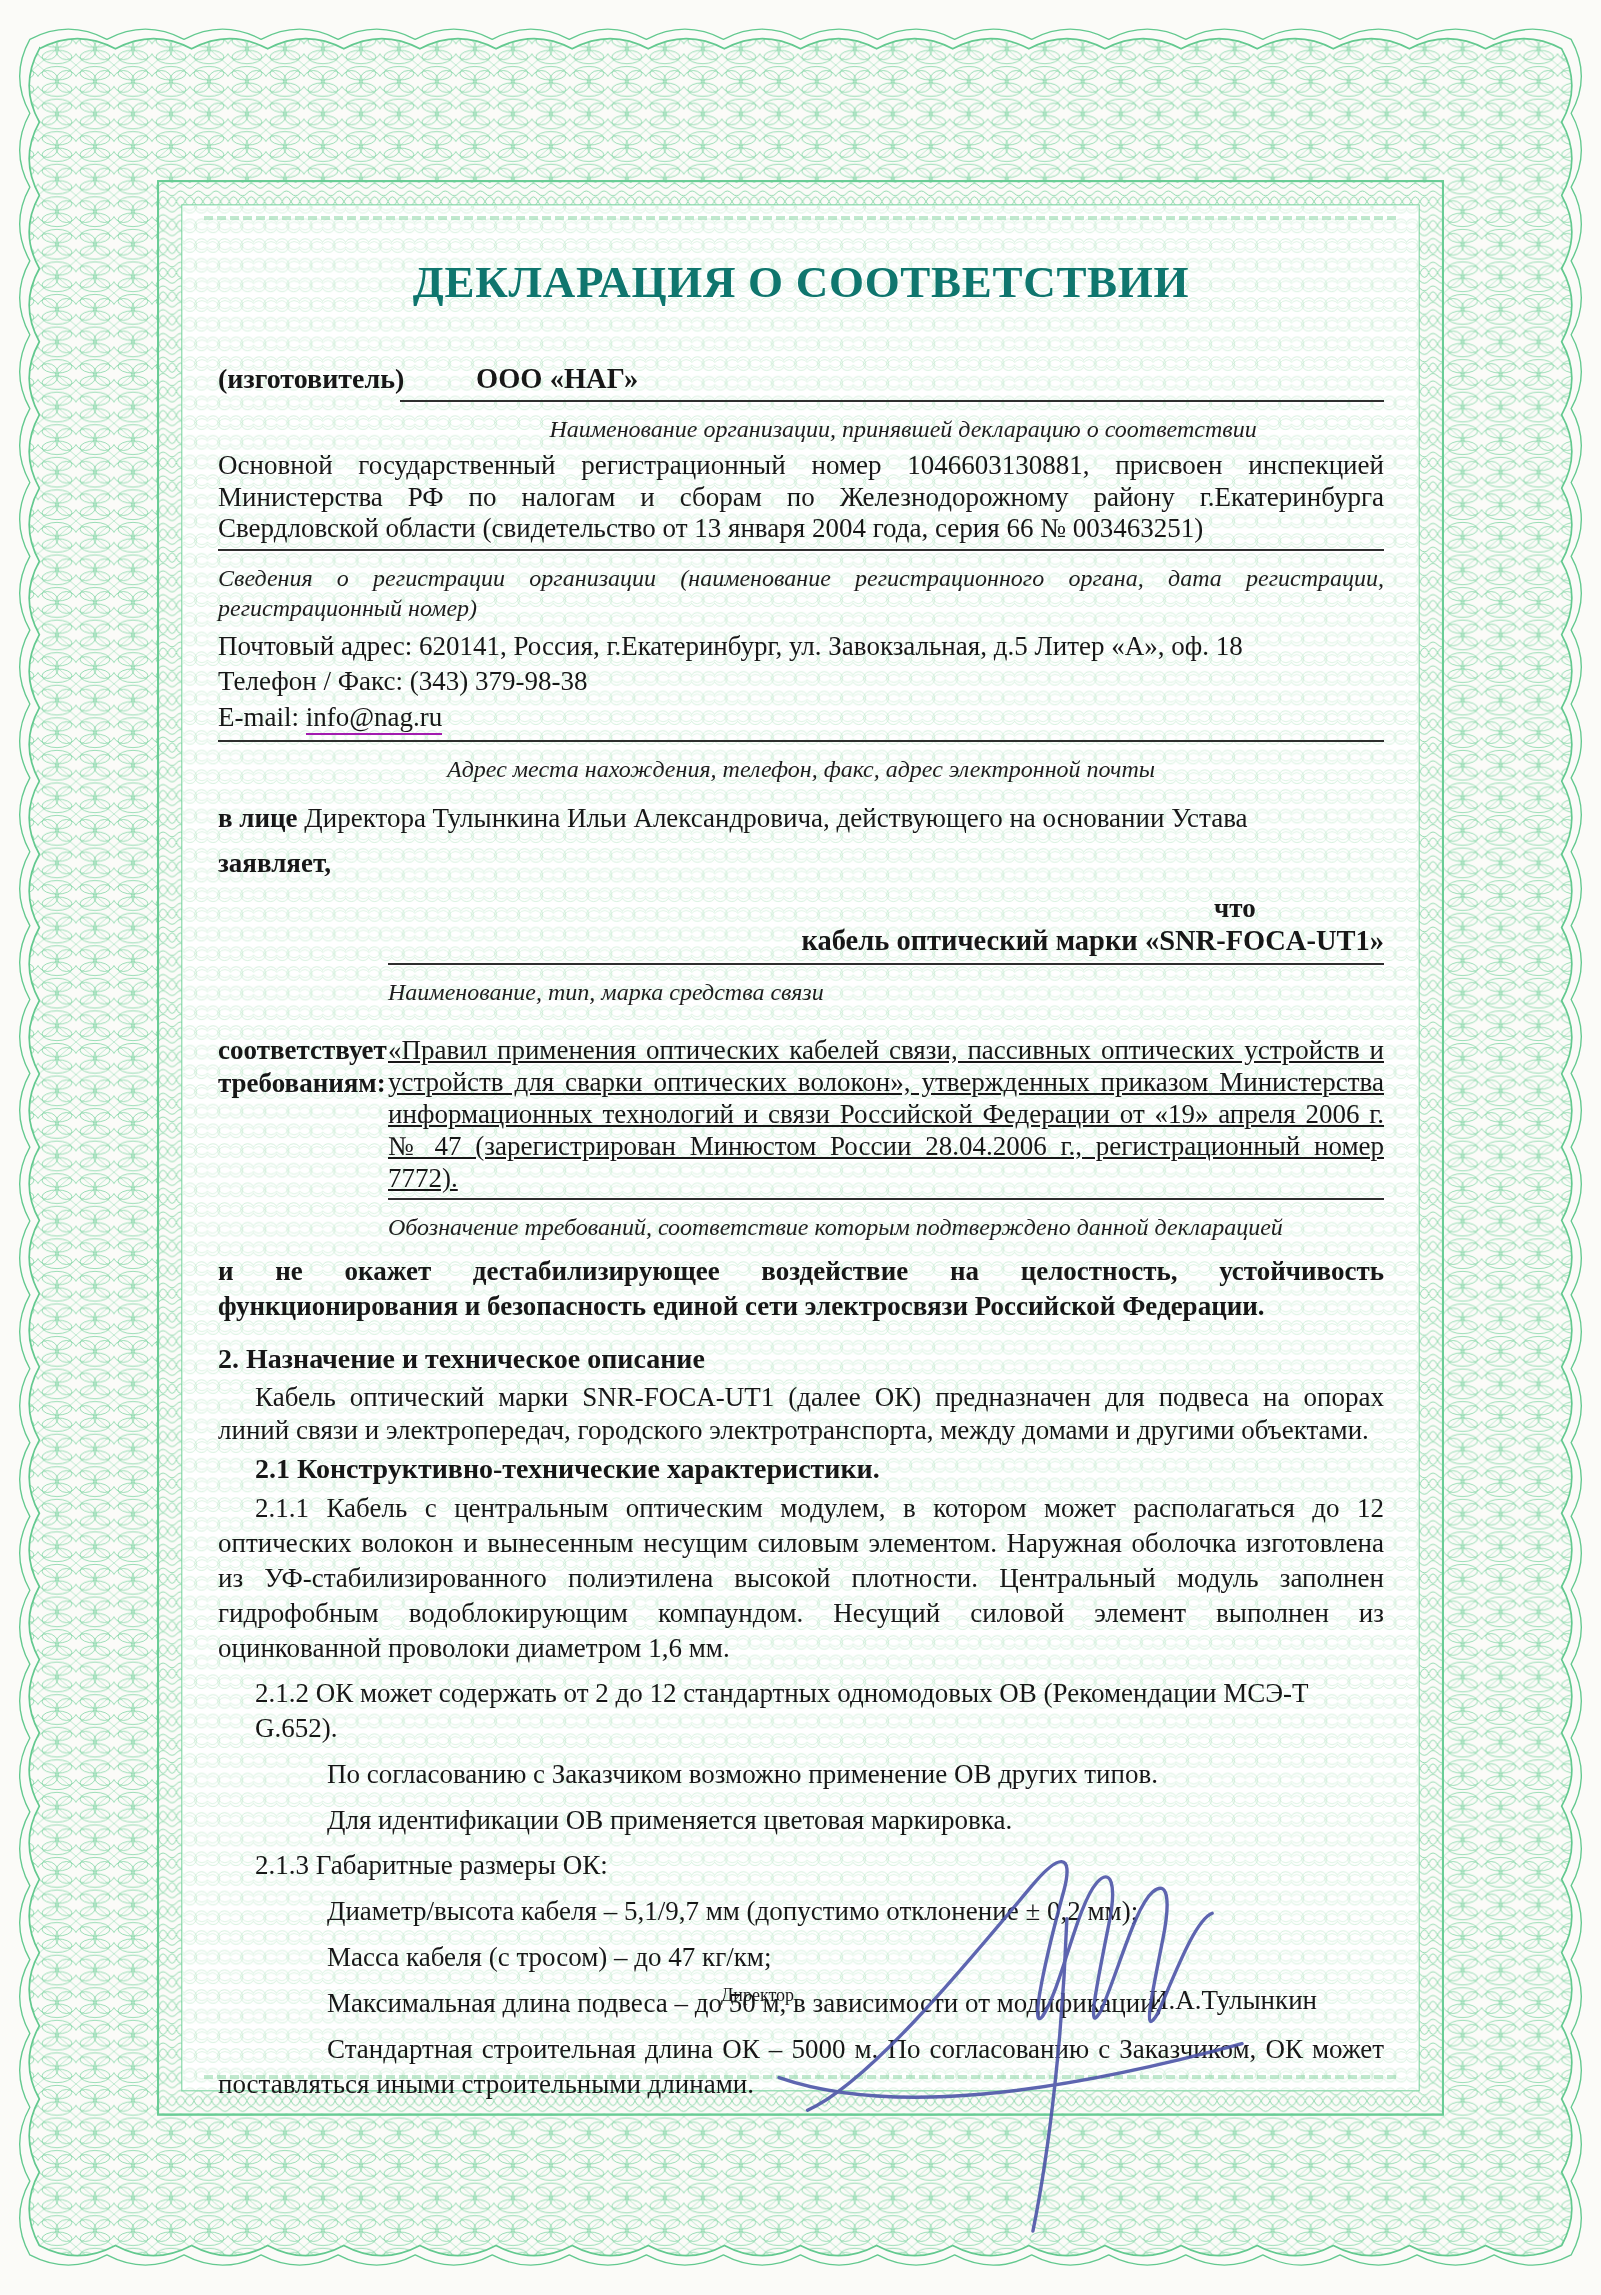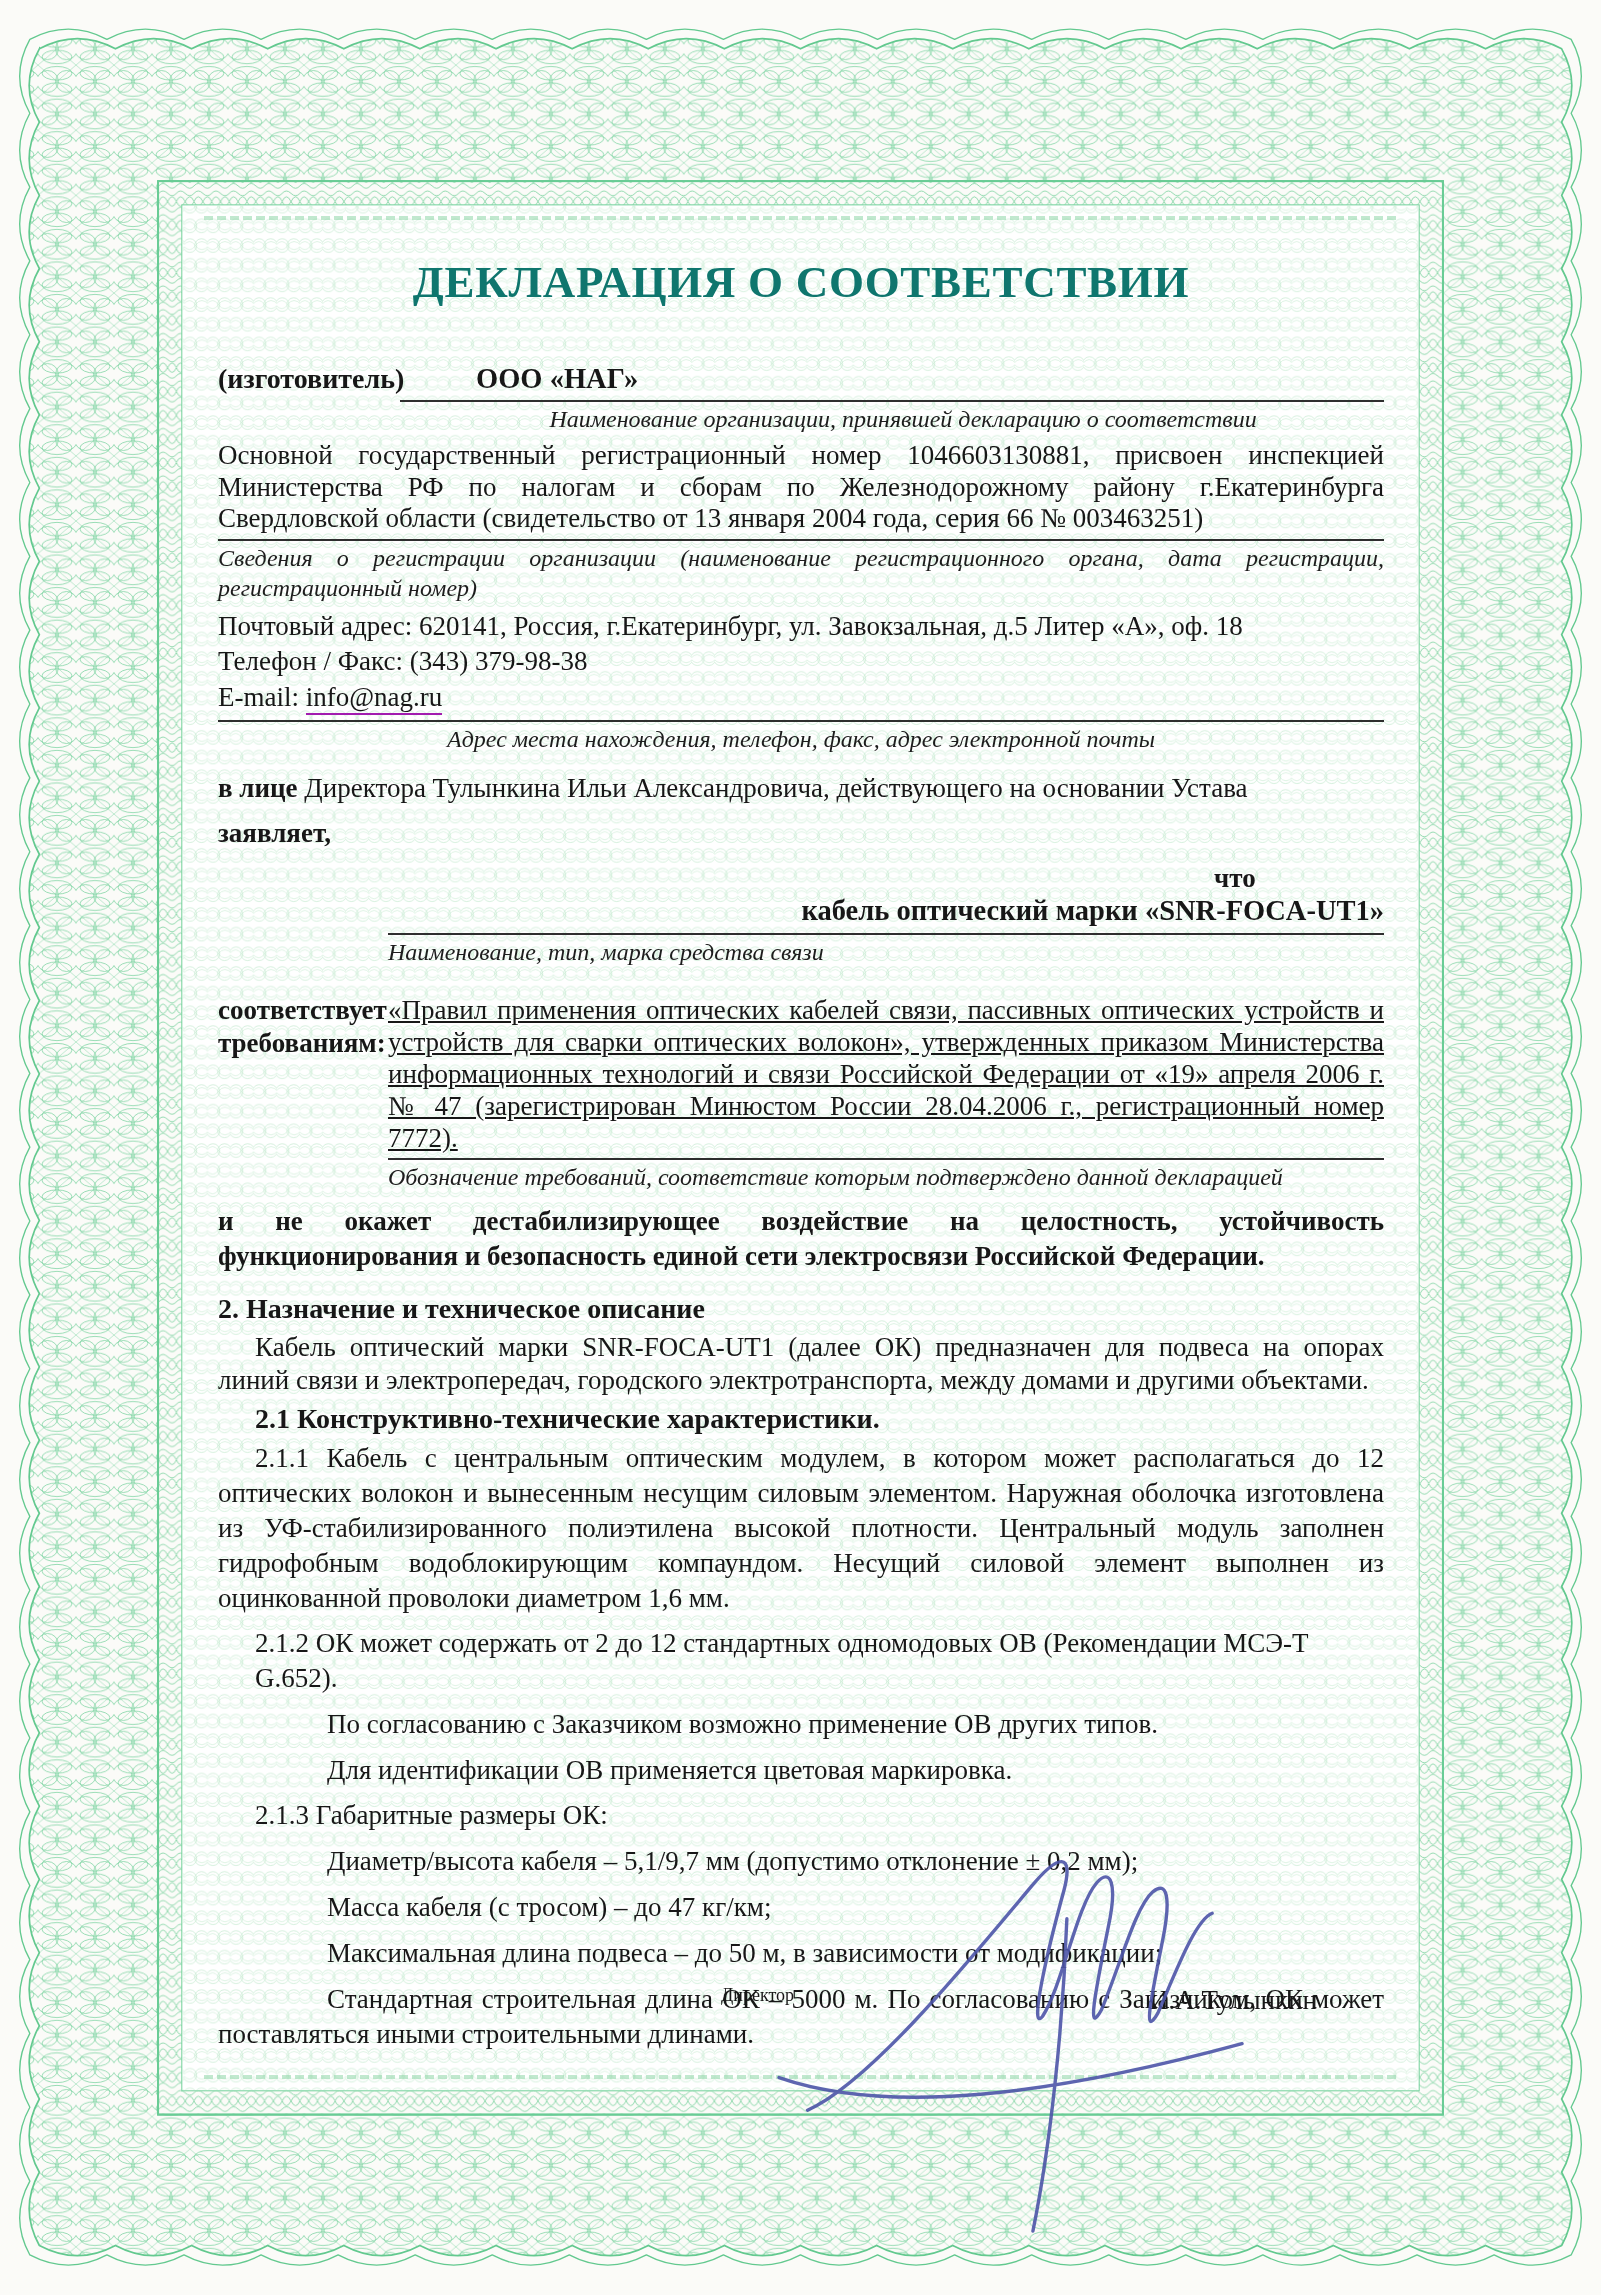--- a/index.html
+++ b/index.html
@@ -30,21 +30,21 @@
   .b{font-weight:bold;}
   .lbl{font-weight:bold;font-size:28px;}
   .claimant-line2{display:flex;margin-top:9.5px;}
   .claimant-line2 .lbl{width:258px;flex:0 0 auto;}
   .claimant-value{font-size:28.5px;}
   .divider{border-top:2px solid #2e2e2e;height:0;margin-top:4.1px;}
   .div-indent{margin-left:182px;}
   .div-indent2{margin-left:170px;}
   .caption{
     font-style:italic;font-size:24px;line-height:1.25;color:#1d1d1d;
-    margin-top:2px;margin-bottom:5.4px;
+    margin-top:12px;margin-bottom:5.4px;
   }
   .cap-center{text-align:center;}
   .cap-right{padding-left:204px;text-align:center;}
   .cap-prod{padding-left:170px;text-align:left;}
   .just{text-align:justify;}
   .ogrn{line-height:1.18;margin-top:4.1px;}
   .contact{line-height:1.32;}
   .email-u{border-bottom:2px solid #a21caf;padding-bottom:1.4px;}
   .vlitse{margin-top:17.6px;line-height:1.3;}
   .declares{font-weight:bold;margin-top:11px;}

